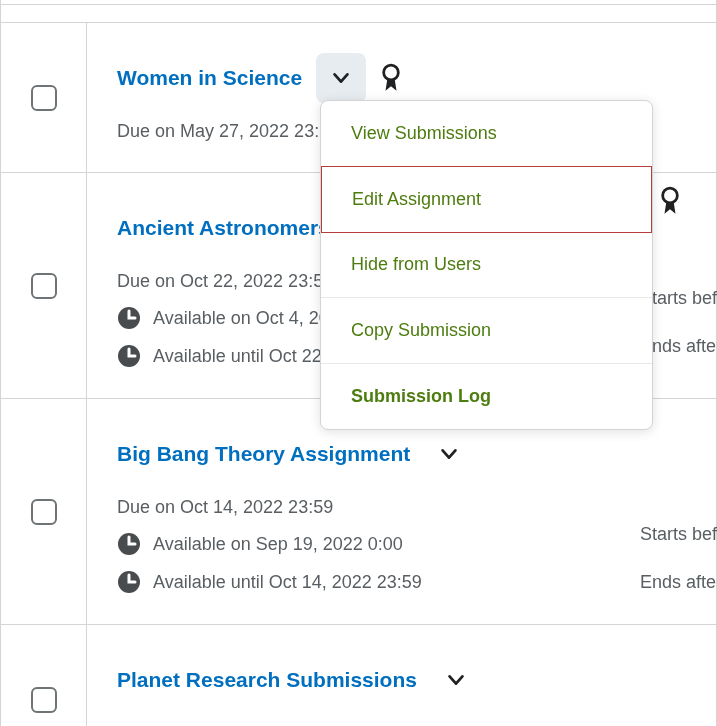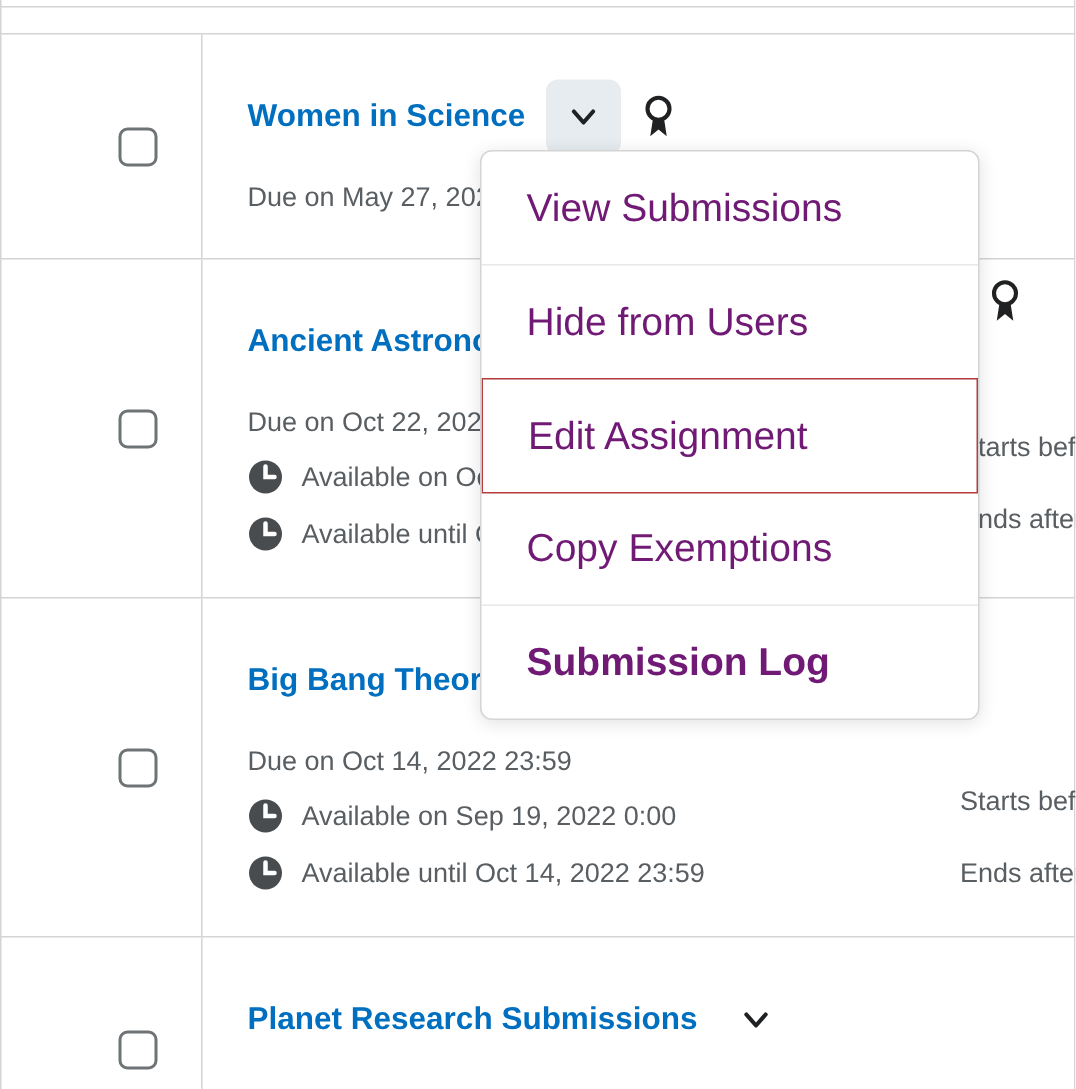--- a/index.html
+++ b/index.html
@@ -26,21 +26,20 @@
     border-bottom:1px solid #d4d4d4;
     border-left:1px solid #d4d4d4;
     border-right:1px solid #d4d4d4;
   }
   .row {
     border-bottom: 1px solid #d4d4d4;
     border-left:1px solid #d4d4d4;
     border-right:1px solid #d4d4d4;
     display: flex;
     align-items: stretch;
-    padding-left: 48px;
   }
   .cell-check {
     width: 86px;
     border-right: 1px solid #d4d4d4;
     display:flex;
     align-items:center;
     justify-content:center;
   }
   .checkbox {
     width: 26px;
@@ -103,22 +102,22 @@
     top: 100px;
     width: 333px;
     background:#fff;
     border: 1px solid #d4d4d4;
     border-radius: 8px;
     box-shadow: 0 2px 12px rgba(0,0,0,0.12);
     overflow:hidden;
   }
   .menu-item {
     padding: 22px 30px;
-    font-size: 26px;
-    color:#701a75;
+    font-size: 18px;
+    color:#4d7c0f;
     border-bottom: 1px solid #e8e8e8;
     cursor:pointer;
   }
   .menu-item:last-child { border-bottom:none;font-weight:bold; }
   .menu-item.highlight {
     border: 1px solid #b73c3c;
     margin:-1px 0;
     position:relative;
   }
 
@@ -255,18 +254,18 @@
 <div id="right-texts">
     <div class="avail-right" style="top: 288px; left: 640px;">Starts before available</div>
     <div class="avail-right" style="top: 336px; left: 640px;">Ends after available</div>
     <div class="avail-right" style="top: 524px; left: 640px;">Starts before available</div>
     <div class="avail-right" style="top: 572px; left: 640px;">Ends after available</div>
   </div>
 
 <div class="menu">
   <div id="menu-items">
       <div class="menu-item">View Submissions</div>
+      <div class="menu-item highlight">Edit Assignment</div>
       <div class="menu-item">Hide from Users</div>
-      <div class="menu-item highlight">Edit Assignment</div>
-      <div class="menu-item">Copy Exemptions</div>
+      <div class="menu-item">Copy Submission</div>
       <div class="menu-item">Submission Log</div>
     </div>
 </div>
 
 </body></html>

